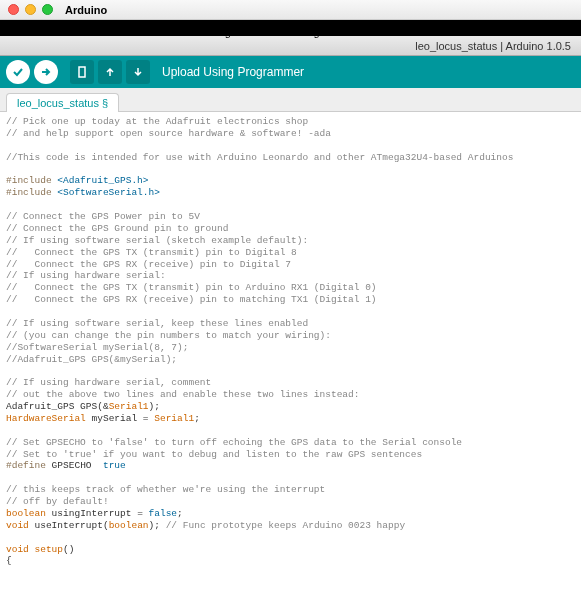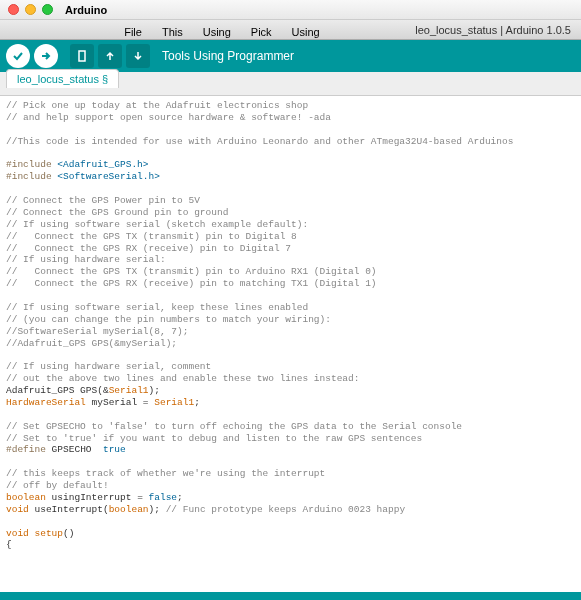--- a/index.html
+++ b/index.html
@@ -39,20 +39,21 @@
     .titlebar {
       height: 20px;
       background: linear-gradient(#ebebeb, #d6d6d6);
       border-bottom: 1px solid #aaa;
       display: flex;
       align-items: center;
       justify-content: flex-end;
       padding: 0 10px;
       font-size: 11px;
       color: #333;
+      margin-top: 16px;
     }
     
     .toolbar {
       height: 32px;
       background: #00979C;
       display: flex;
       align-items: center;
       padding: 0 6px;
       gap: 4px;
     }
@@ -75,21 +76,21 @@
       color: #fff;
       font-size: 12px;
       margin-left: 8px;
     }
     
     .tabbar {
       height: 24px;
       background: #eee;
       display: flex;
       align-items: flex-end;
-      padding: 8px 6px;
+      padding: 0 6px;
       border-bottom: 1px solid #ccc;
     }
     .tab {
       background: #fff;
       border: 1px solid #ccc;
       border-bottom: none;
       border-radius: 4px 4px 0 0;
       padding: 3px 10px;
       font-size: 11px;
       color: #00979C;
@@ -164,21 +165,21 @@
   <div class="tb-btn">
     <svg width="14" height="14" viewBox="0 0 14 14">
         <path d="M7 11V4M4 7l3-3 3 3" stroke="#fff" stroke-width="1.5" fill="none"></path>
       </svg>
   </div>
   <div class="tb-btn">
     <svg width="14" height="14" viewBox="0 0 14 14">
         <path d="M7 3v7M4 7l3 3 3-3" stroke="#fff" stroke-width="1.5" fill="none"></path>
       </svg>
   </div>
-  <span class="tb-text">Tools Using Programmer</span>
+  <span class="tb-text">Upload Using Programmer</span>
 </div>
 
 <div class="tabbar">
   <div class="tab">leo_locus_status §</div>
 </div>
 
 <div class="editor"><span class="c-comment">// Pick one up today at the Adafruit electronics shop</span>
 <span class="c-comment">// and help support open source hardware &amp; software! -ada</span>
 
 <span class="c-comment">//This code is intended for use with Arduino Leonardo and other ATmega32U4-based Arduinos</span>

